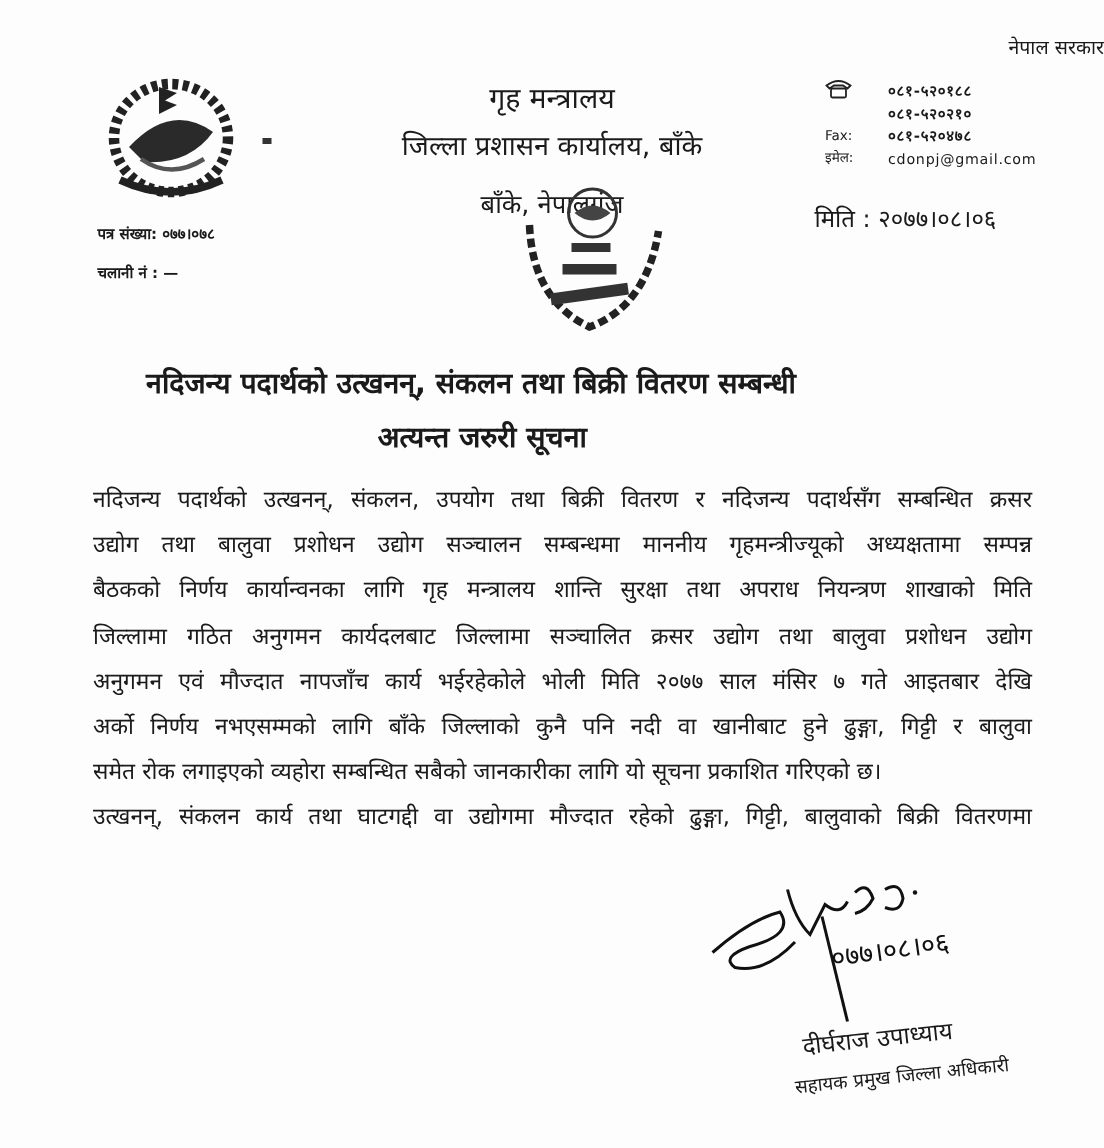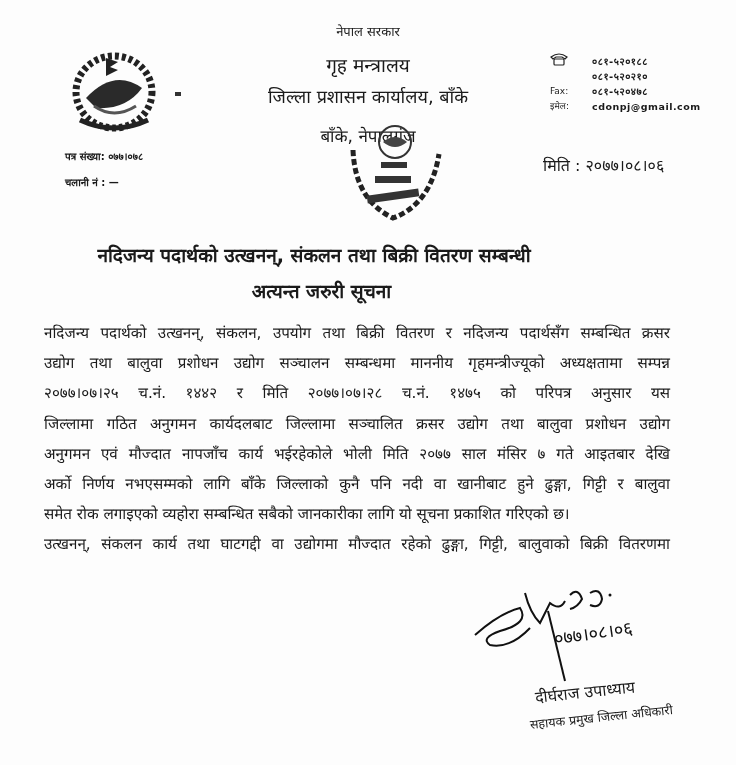--- a/index.html
+++ b/index.html
@@ -3,35 +3,35 @@
   <meta charset="utf-8">
   <style>
     html, body { margin: 0; padding: 0; }
     body {
       width: 736px; height: 765px; background: #fdfdfd; position: relative; overflow: hidden;
       font-family: "DejaVu Sans", sans-serif; color: #1a1a1a;
     }
     .abs { position: absolute; }
     .emblem { left: 66px; top: 48px; width: 96px; height: 90px; }
     .dash-mark { left: 175px; top: 92px; width: 6px; height: 4px; background: #333; }
-    .gov { left: 0; width: 736px; text-align: center; top: 22px; font-size: 13px; }
+    .gov { left: 0; width: 736px; text-align: right; top: 22px; font-size: 13px; }
     .ministry { left: 0; width: 736px; text-align: center; top: 52px; font-size: 19px; }
     .office { left: 0; width: 736px; text-align: center; top: 84px; font-size: 18px; }
     .place { left: 0; width: 736px; text-align: center; top: 124px; font-size: 17px; }
     .stamp { left: 335px; top: 120px; width: 115px; height: 105px; }
     .ref { left: 65px; top: 144px; font-size: 10px; font-weight: bold; line-height: 26px; }
-    .date { left: 543px; top: 154px; font-size: 16px; }
+    .date { left: 543px; top: 134px; font-size: 16px; }
     .contact { left: 550px; top: 54px; font-size: 10px; line-height: 15px; }
     .contact .row { display: flex; align-items: center; height: 15px; }
     .contact .lbl { width: 42px; font-size: 9px; }
     .contact .val { font-weight: bold; letter-spacing: 0.5px; }
-    .contact .email { font-weight: bold; font-size: 9.5px; }
+    .contact .email { font-weight: normal; font-size: 9.5px; }
     .title1 { left: 0; width: 628px; text-align: center; top: 242px; font-size: 19px; font-weight: bold; }
     .title2 { left: 0; width: 643px; text-align: center; top: 278px; font-size: 19px; font-weight: bold; }
-    .body-text { left: 44px; top: 318px; width: 626px; font-size: 15.2px; line-height: 30.2px; text-align: justify; }
+    .body-text { left: 62px; top: 318px; width: 626px; font-size: 15.2px; line-height: 30.2px; text-align: justify; }
     .body-text .line { display: block; white-space: nowrap; text-align: justify; text-align-last: justify; }
     .body-text .line.last { text-align-last: left; }
     .signature { left: 470px; top: 583px; width: 210px; height: 100px; }
     .signer-name { left: 535px; top: 686px; font-size: 16px; transform: rotate(-6deg); transform-origin: left center; }
     .signer-title { left: 530px; top: 716px; font-size: 12.5px; transform: rotate(-6deg); transform-origin: left center; }
   </style>
 </head>
 <body>
 
 <div class="abs emblem">
@@ -91,21 +91,21 @@
 </div>
 
 <div class="abs date">मिति : २०७७।०८।०६</div>
 
 <div class="abs title1">नदिजन्य पदार्थको उत्खनन्, संकलन तथा बिक्री वितरण सम्बन्धी</div>
 <div class="abs title2">अत्यन्त जरुरी सूचना</div>
 
 <div class="abs body-text">
   <span class="line">नदिजन्य पदार्थको उत्खनन्, संकलन, उपयोग तथा बिक्री वितरण र नदिजन्य पदार्थसँग सम्बन्धित क्रसर</span>
   <span class="line">उद्योग तथा बालुवा प्रशोधन उद्योग सञ्चालन सम्बन्धमा माननीय गृहमन्त्रीज्यूको अध्यक्षतामा सम्पन्न</span>
-  <span class="line">२०७७।०७।२५ च.नं. १४४२ र मिति २०७७।०७।२८ च.नं. १४७५ को परिपत्र अनुसार यस</span>
+  <span class="line">बैठकको निर्णय कार्यान्वनका लागि गृह मन्त्रालय शान्ति सुरक्षा तथा अपराध नियन्त्रण शाखाको मिति</span>
   <span class="line">जिल्लामा गठित अनुगमन कार्यदलबाट जिल्लामा सञ्चालित क्रसर उद्योग तथा बालुवा प्रशोधन उद्योग</span>
   <span class="line">अनुगमन एवं मौज्दात नापजाँच कार्य भईरहेकोले भोली मिति २०७७ साल मंसिर ७ गते आइतबार देखि</span>
   <span class="line">अर्को निर्णय नभएसम्मको लागि बाँके जिल्लाको कुनै पनि नदी वा खानीबाट हुने ढुङ्गा, गिट्टी र बालुवा</span>
   <span class="line last">समेत रोक लगाइएको व्यहोरा सम्बन्धित सबैको जानकारीका लागि यो सूचना प्रकाशित गरिएको छ।</span>
   <span class="line">उत्खनन्, संकलन कार्य तथा घाटगद्दी वा उद्योगमा मौज्दात रहेको ढुङ्गा, गिट्टी, बालुवाको बिक्री वितरणमा</span>
 </div>
 
 <div class="abs signature">
   <svg width="210" height="100" viewBox="0 0 210 100">
     <path d="M5 52 Q30 30 50 25 Q60 40 30 48 Q10 55 20 62 Q40 66 60 45" fill="none" stroke="#111" stroke-width="2"></path>

